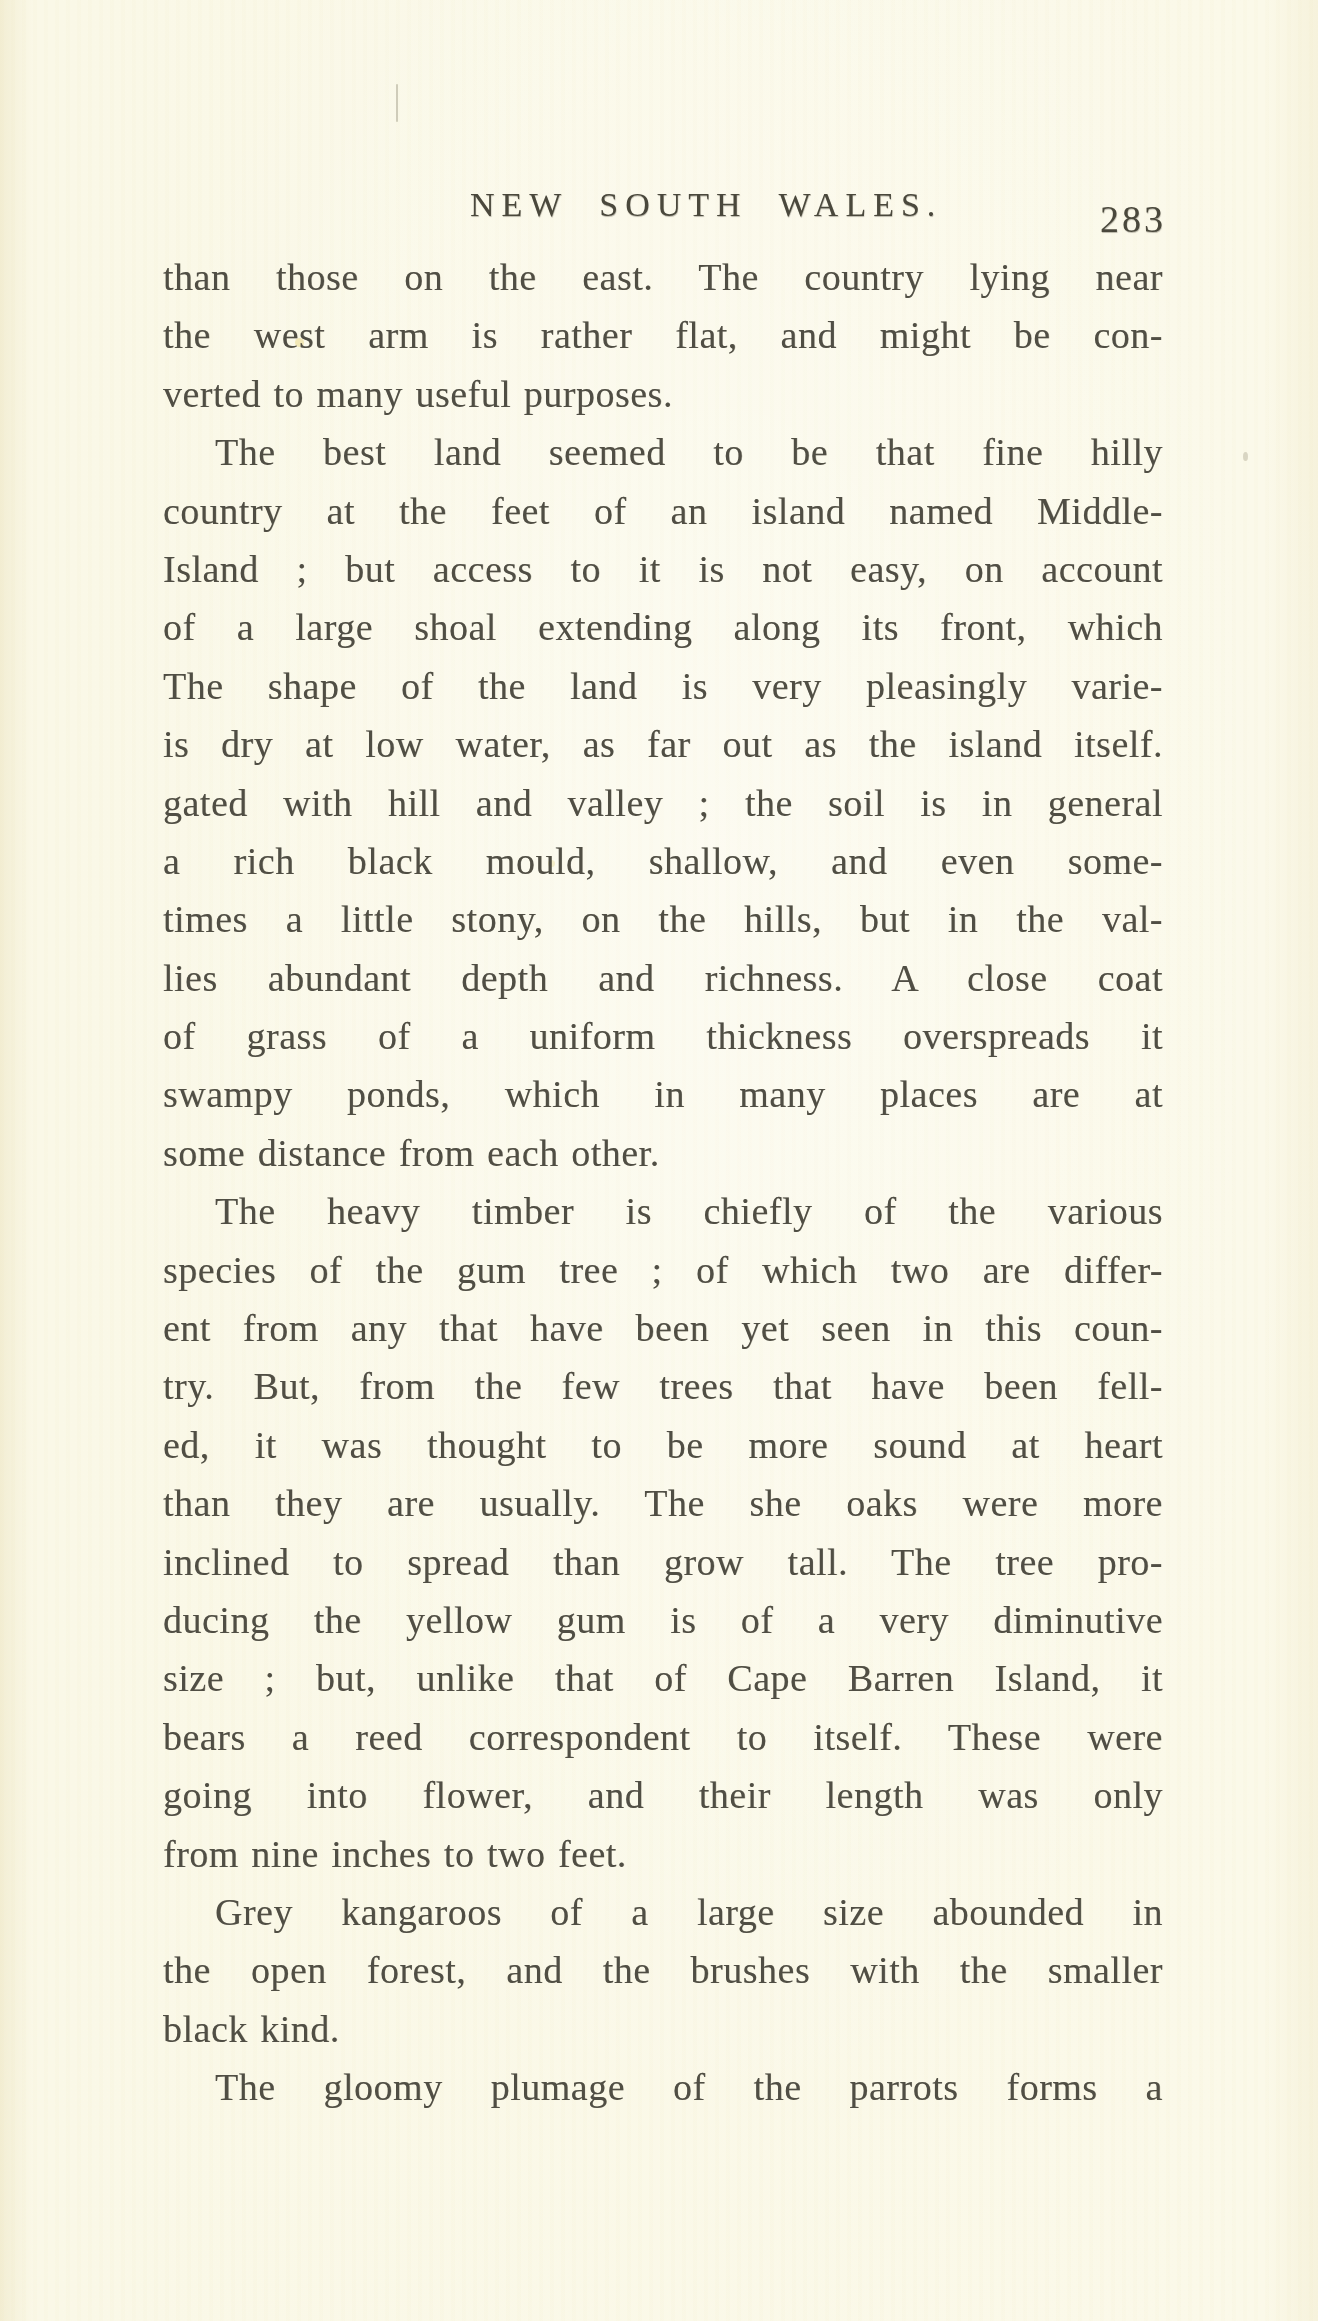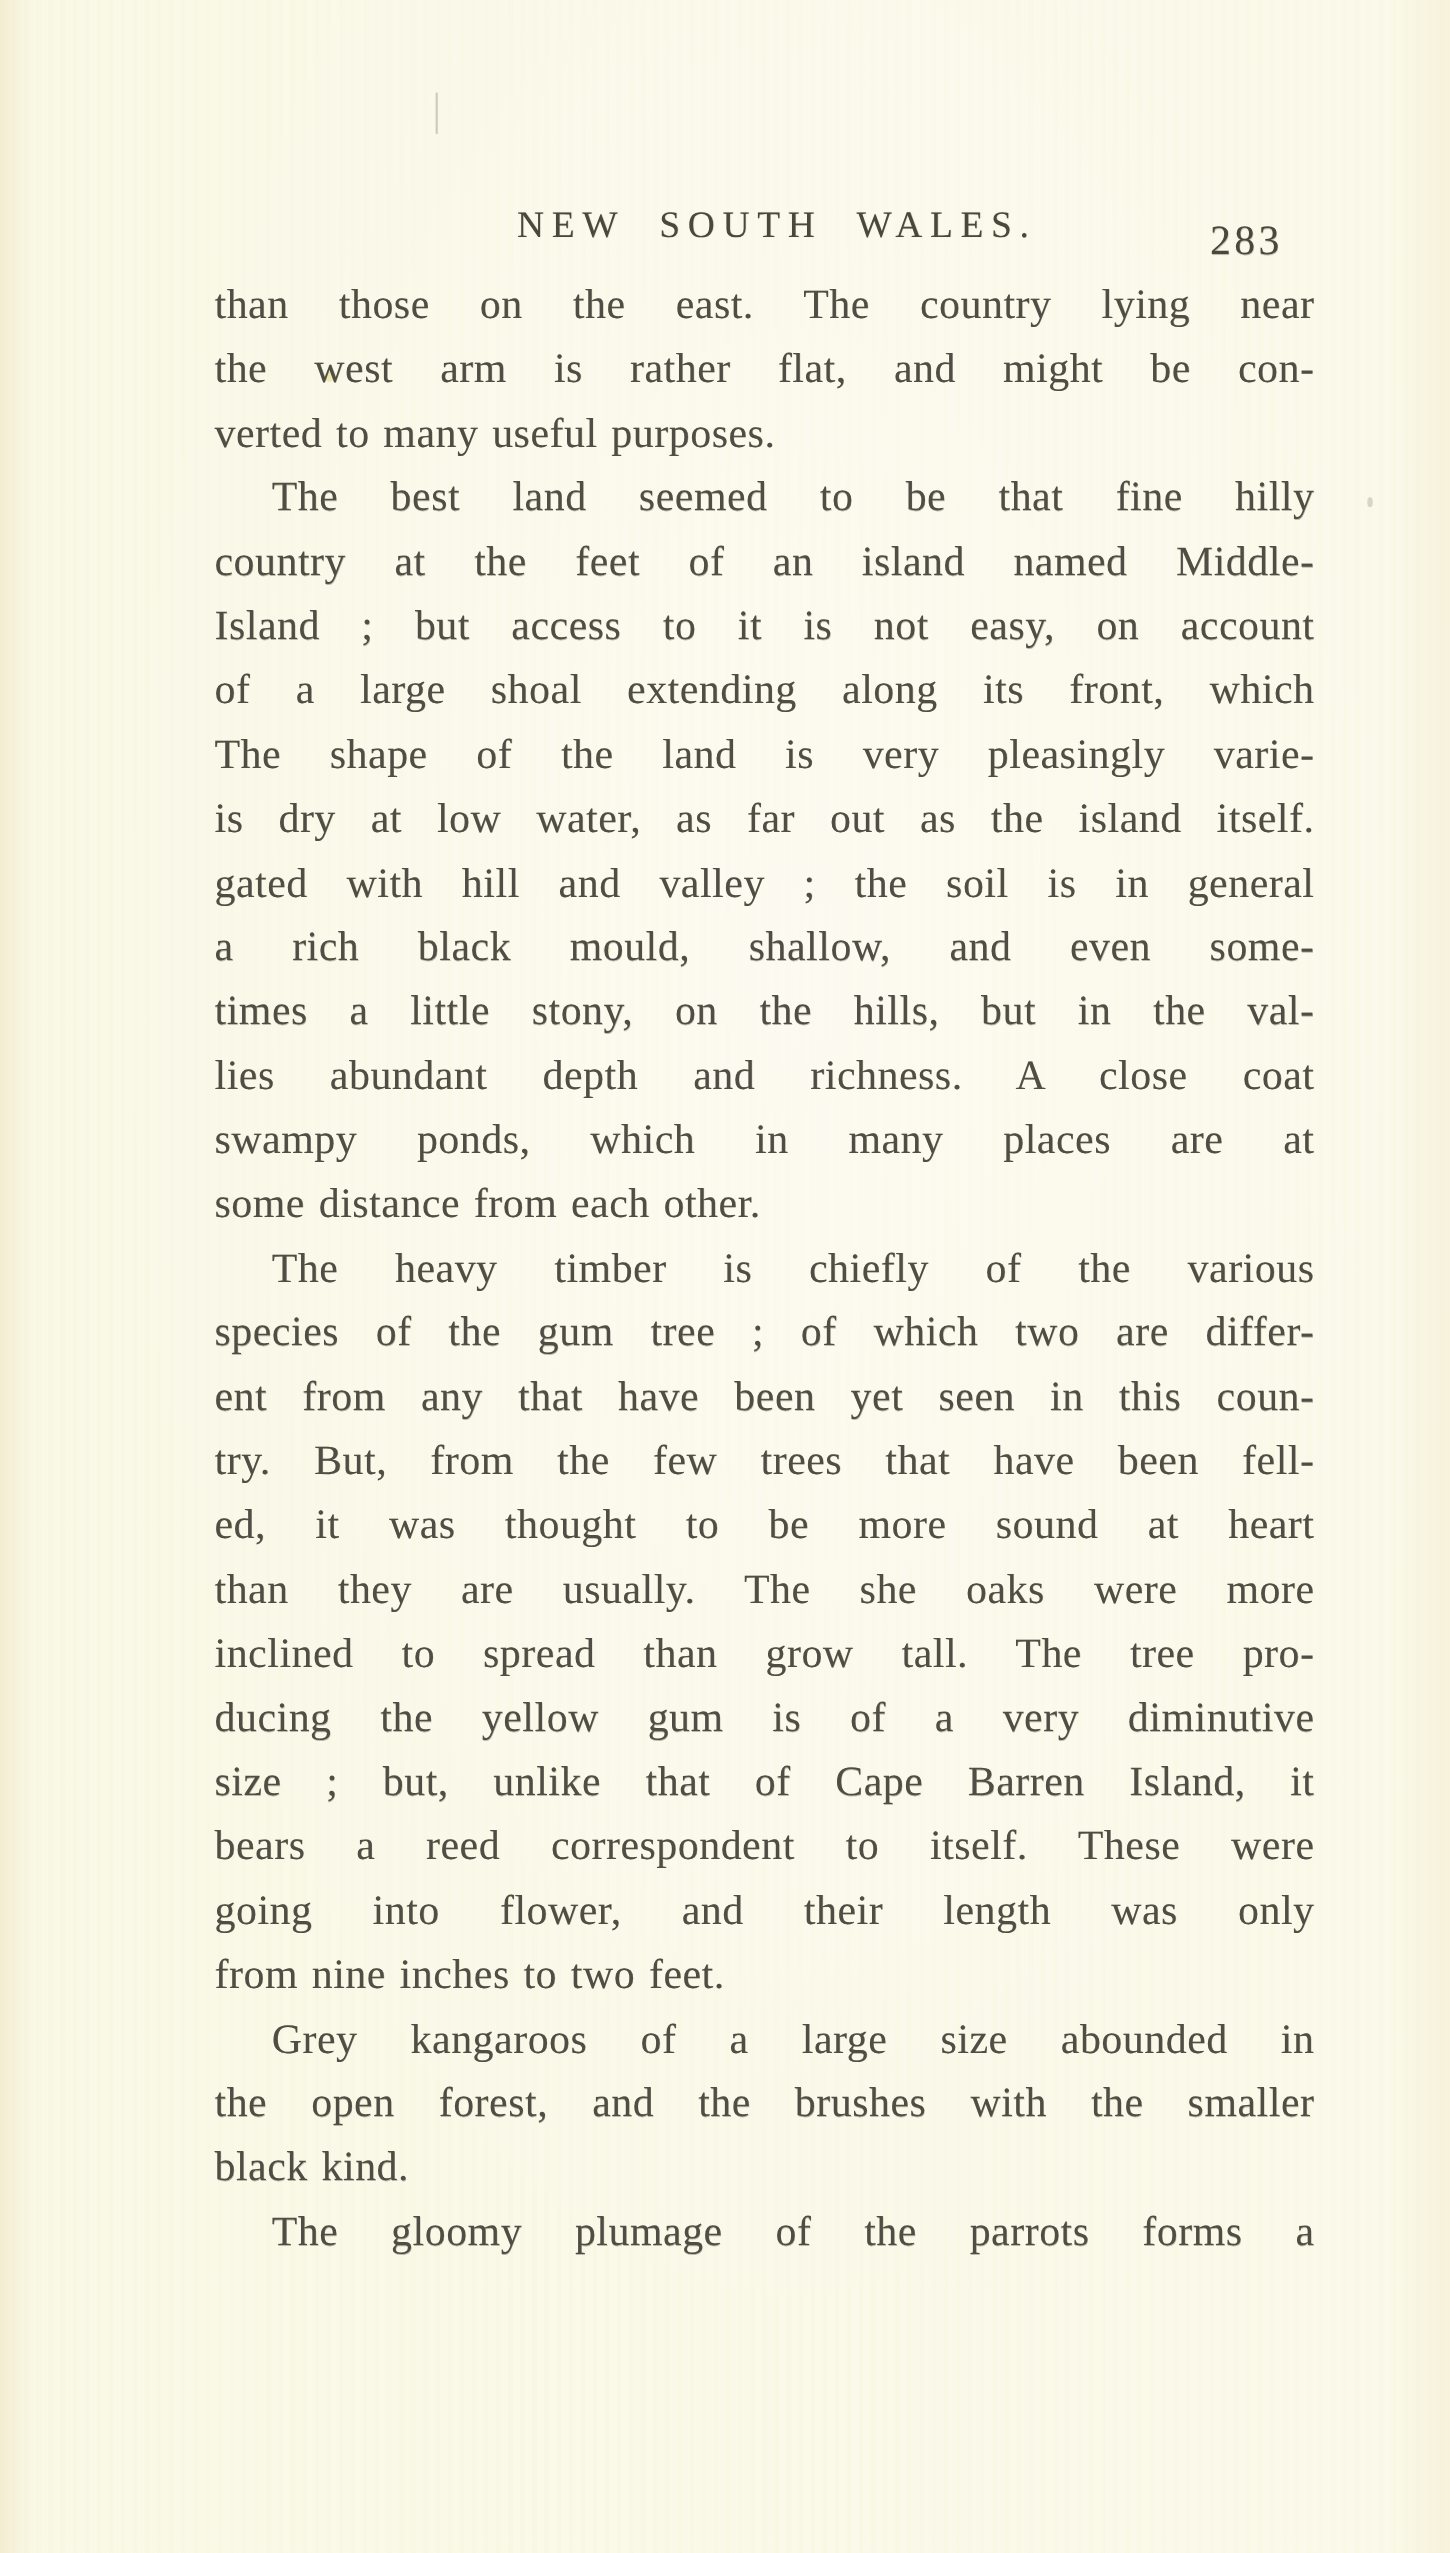--- a/index.html
+++ b/index.html
@@ -39,21 +39,20 @@
     font-size: 38px;
     letter-spacing: 3px;
     color: #4a483c;
     text-shadow: 0.4px 0.5px 0.7px rgba(74,70,56,0.35);
   }
   .textblock {
     position: absolute;
     left: 163px;
     top: 248px;
     width: 1000px;
-    margin-left: 32px;
   }
   .line {
     height: 58.4px;
     line-height: 58.4px;
     font-size: 38px;
     color: #504e44;
     letter-spacing: 0.5px;
     word-spacing: 2.5px;
     text-align: justify;
     text-align-last: justify;
@@ -123,20 +122,21 @@
     <div class="line indent">The best land seemed to be that fine hilly</div>
     <div class="line">country at the feet of an island named Middle-</div>
     <div class="line">Island ; but access to it is not easy, on account</div>
     <div class="line">of a large shoal extending along its front, which</div>
     <div class="line">The shape of the land is very pleasingly varie-</div>
     <div class="line">is dry at low water, as far out as the island itself.</div>
     <div class="line">gated with hill and valley ; the soil is in general</div>
     <div class="line">a rich black mould, shallow, and even some-</div>
     <div class="line">times a little stony, on the hills, but in the val-</div>
     <div class="line">lies abundant depth and richness.  A close coat</div>
+    <div class="line">of grass of a uniform thickness overspreads it</div>
     <div class="line">swampy ponds, which in many places are at</div>
     <div class="line end">some distance from each other.</div>
     <div class="line indent">The heavy timber is chiefly of the various</div>
     <div class="line">species of the gum tree ;  of which two are differ-</div>
     <div class="line">ent from any that have been yet seen in this coun-</div>
     <div class="line">try.  But, from the few trees that have been fell-</div>
     <div class="line">ed, it was thought to be more sound at heart</div>
     <div class="line">than they are usually.  The she oaks were more</div>
     <div class="line">inclined to spread than grow tall. The tree pro-</div>
     <div class="line">ducing the yellow gum is of a very diminutive</div>

